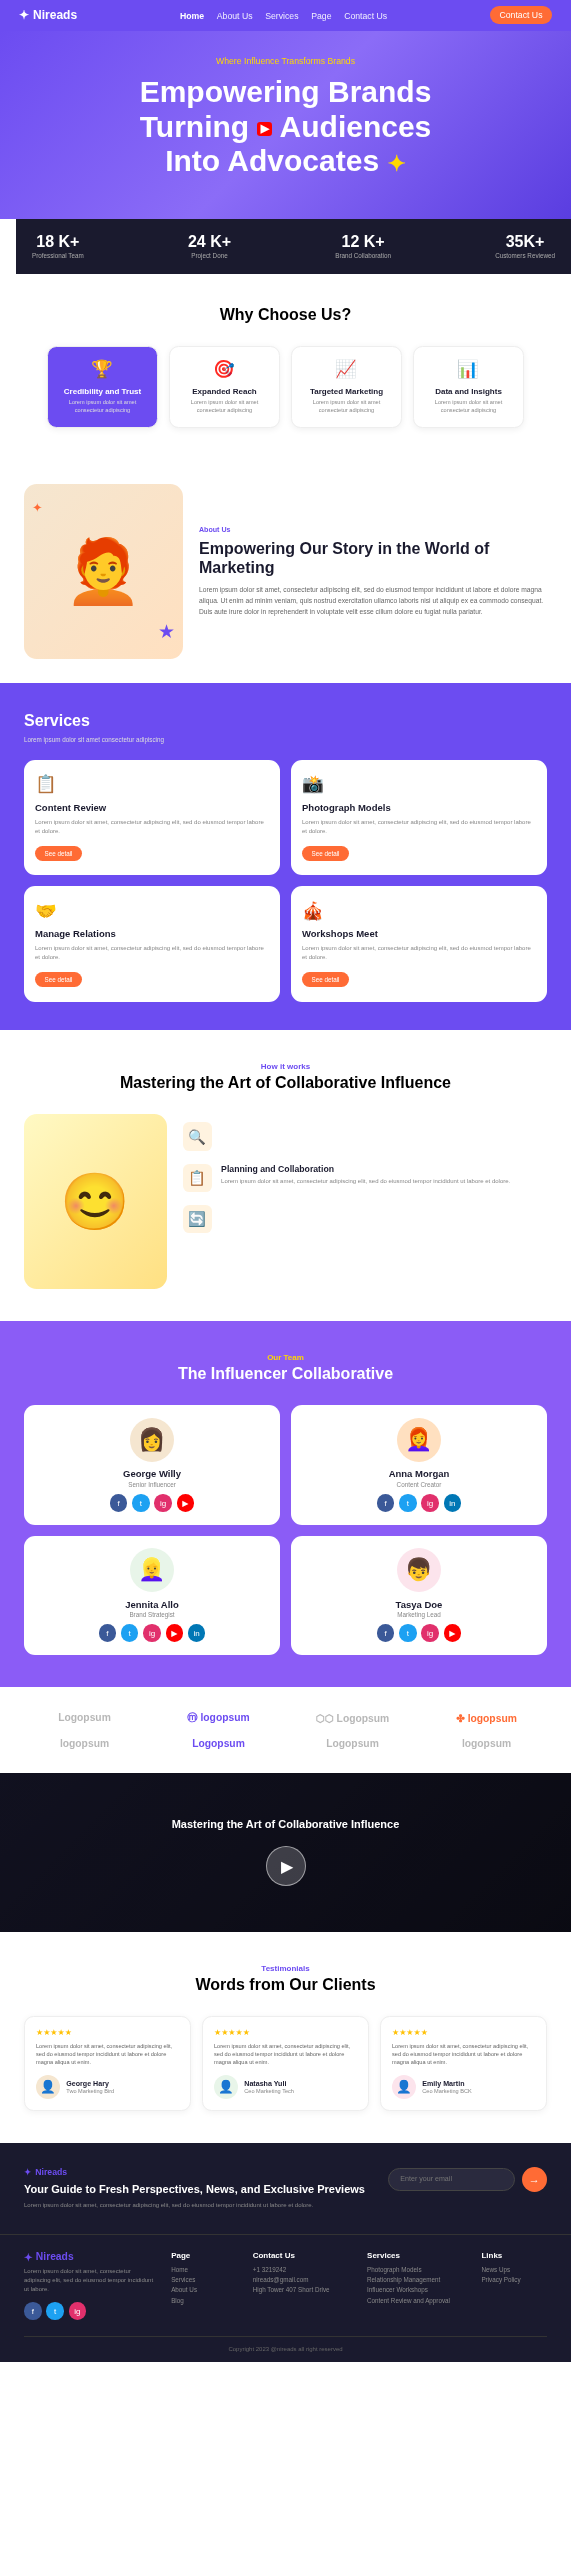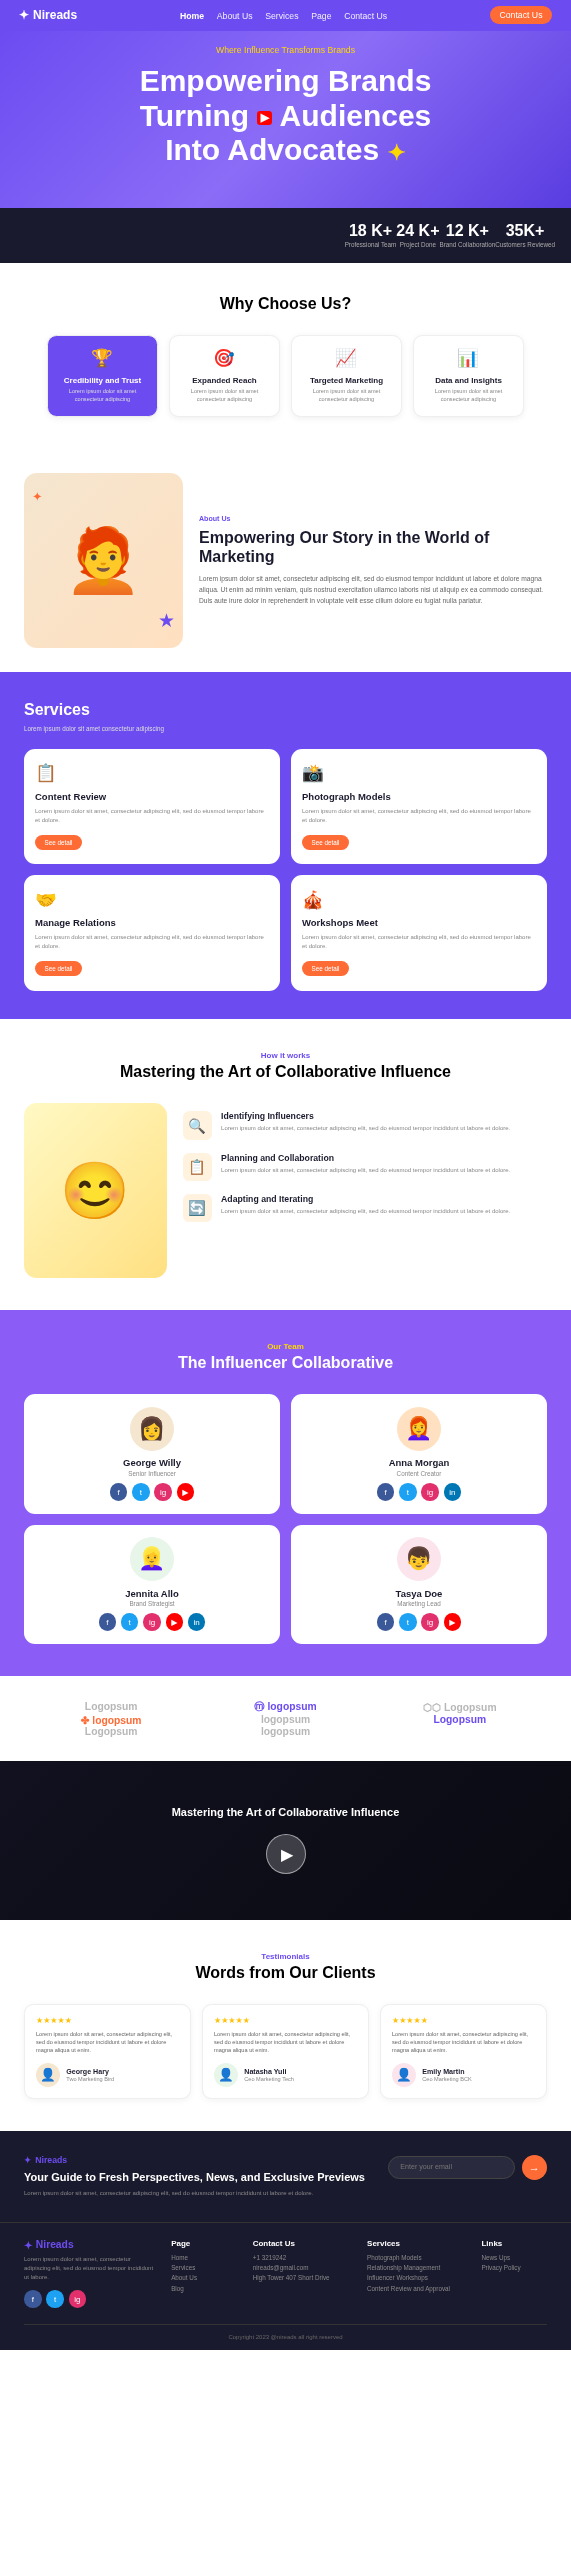--- a/index.html
+++ b/index.html
@@ -18,36 +18,37 @@
     }
     .nav-logo { color: #fff; font-weight: 700; font-size: 12px; display: flex; align-items: center; gap: 4px; }
     .nav-links { display: flex; gap: 12.7px; list-style: none; }
     .nav-links a { color: #fff; text-decoration: none; font-size: 8.7px; opacity: 0.9; }
     .nav-links a.active { font-weight: 700; opacity: 1; }
     .nav-contact { background: #ff6b35; color: #fff; border: none; border-radius: 11px; padding: 4px 9.5px; font-size: 8.7px; cursor: pointer; }
 
     
     .hero {
       background: linear-gradient(135deg, #6c4cf1 0%, #8b6cf7 50%, #5a3de0 100%);
-      padding: 14px 32px 40px;
+      padding: 25px 32px 40px;
       text-align: center;
       position: relative;
       overflow: hidden;
     }
     .hero-tagline { color: #ffd700; font-size: 8.7px; margin-bottom: 9.5px; }
     .hero h1 { color: #fff; font-size: 30px; font-weight: 800; line-height: 1.15; }
     .hero h1 .youtube-icon { background: #ff0000; border-radius: 3.2px; padding: 0.8px 3.2px; font-size: 11px; display: inline-block; vertical-align: middle; }
     .hero h1 .star-icon { color: #ffd700; font-size: 22px; }
 
     
     .stats-bar {
       background: #1a1a2e;
       display: flex;
-      justify-content: flex-end;
+      justify-content: space-between;
       padding: 14.3px 16px;
+      margin-left: 16px;
     }
     .stat-item { text-align: center; }
     .stat-number { color: #fff; font-size: 16px; font-weight: 800; }
     .stat-label { color: #aaa; font-size: 6.3px; margin-top: 1.6px; }
     .section-title { text-align: center; font-size: 16px; font-weight: 700; color: #000000; margin-bottom: 22px; }
     .section-sub { text-align: center; color: #6c4cf1; font-size: 8px; margin-bottom: 3.2px; font-weight: 600; }
 
     
     .why-section { background: #fff; padding: 32px 24px; }
     .why-cards { display: flex; gap: 11px; justify-content: center; flex-wrap: wrap; }
@@ -184,21 +185,21 @@
       cursor: pointer;
     }
     .social-fb { background: #3b5998; color: #fff; }
     .social-tw { background: #1da1f2; color: #fff; }
     .social-ig { background: #e1306c; color: #fff; }
     .social-yt { background: #ff0000; color: #fff; }
     .social-in { background: #0077b5; color: #fff; }
 
     
     .logos-section { background: #fff; padding: 24px 24px; }
-    .logos-grid { display: grid; grid-template-columns: repeat(3, 1fr); gap: 0; align-items: center; justify-items: center; }
+    .logos-grid { display: grid; grid-template-columns: repeat(4, 1fr); gap: 13px; align-items: center; justify-items: center; }
     .logo-item { font-size: 10.3px; font-weight: 700; color: #888; opacity: 0.6; }
     .logo-item.colored { color: #6c4cf1; opacity: 1; }
     .logo-item.orange { color: #ff6b35; opacity: 1; }
 
     
     .video-section { background: #1a1a2e; padding: 0; position: relative; }
     .video-bg {
       width: 100%;
       height: 159px;
       background: linear-gradient(rgba(0,0,0,0.6), rgba(0,0,0,0.6)), linear-gradient(135deg, #2a2a4e, #1a1a2e);
@@ -412,38 +413,30 @@
 <section class="how-section">
   <p class="section-sub">How it works</p>
   <h2 class="section-title">Mastering the Art of Collaborative Influence</h2>
   <div class="how-inner">
     <div class="how-image">
       <span class="how-person">😊</span>
     </div>
     <div class="how-steps">
       <div class="how-step">
         <div class="how-step-icon">🔍</div>
-        <div>
-          <div class="how-step-title">Identifying Influencers</div>
-          <div class="how-step-text">Lorem ipsum dolor sit amet, consectetur adipiscing elit, sed do eiusmod tempor incididunt ut labore et dolore.</div>
-        </div>
       </div>
       <div class="how-step">
         <div class="how-step-icon">📋</div>
         <div>
           <div class="how-step-title">Planning and Collaboration</div>
           <div class="how-step-text">Lorem ipsum dolor sit amet, consectetur adipiscing elit, sed do eiusmod tempor incididunt ut labore et dolore.</div>
         </div>
       </div>
       <div class="how-step">
         <div class="how-step-icon">🔄</div>
-        <div>
-          <div class="how-step-title">Adapting and Iterating</div>
-          <div class="how-step-text">Lorem ipsum dolor sit amet, consectetur adipiscing elit, sed do eiusmod tempor incididunt ut labore et dolore.</div>
-        </div>
       </div>
     </div>
   </div>
 </section>
 
 <section class="team-section">
   <p class="section-sub" style="color:#ffd700;">Our Team</p>
   <h2 class="section-title">The Influencer Collaborative</h2>
   <div class="team-grid">
     <div class="team-card">

